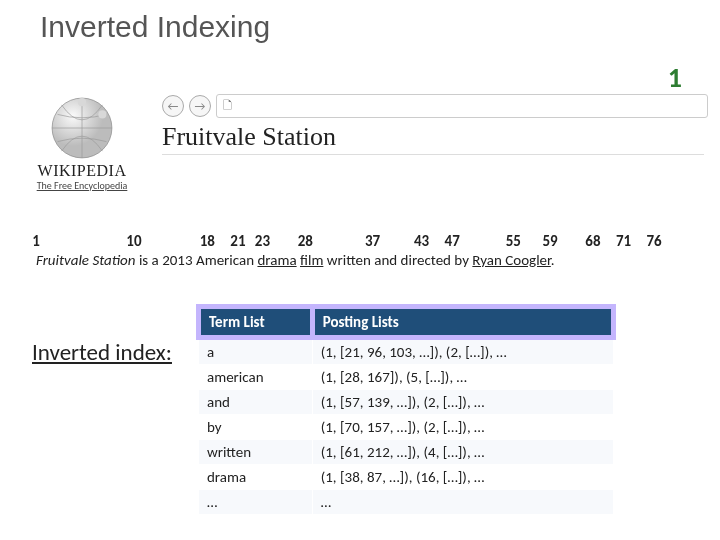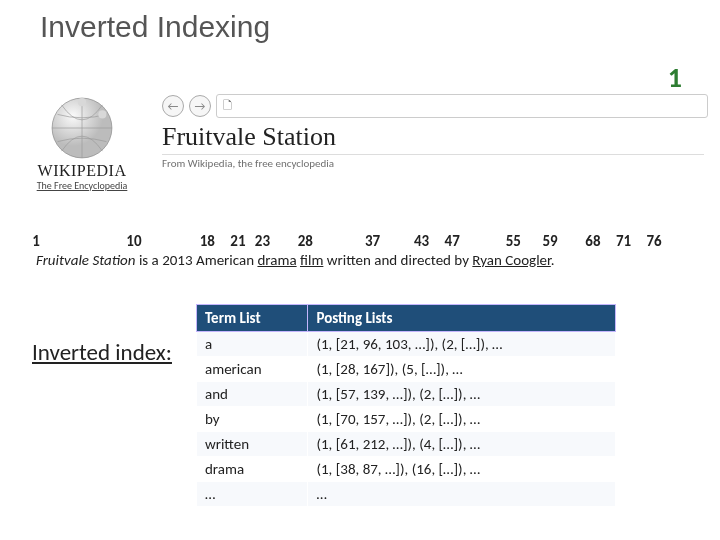--- a/index.html
+++ b/index.html
@@ -22,21 +22,21 @@
   .offsets-block { position: absolute; top: 232px; left: 36px; right: 26px; height: 38px; }
   .offset-line { position: relative; height: 18px; width: 612px; }
   .off { position: absolute; bottom: 0; font-size: 15px; font-weight: 600; transform: translateX(-50%); }
   .sentence-line { font-size: 15px; margin-top: 1px; white-space: nowrap; color: #222; }
   .sentence-line .i { font-style: italic; }
   .sentence-line a { text-decoration: underline; color: #222; }
 
   .bottom-area { position: absolute; top: 304px; left: 32px; right: 24px; display: flex; gap: 24px; }
   .ii-label { font-size: 23px; text-decoration: underline; margin-top: 34px; white-space: nowrap; }
   .ii-table { border-collapse: collapse; width: 420px; font-size: 15px; }
-  .ii-table th { background: #1f4e79; color: #fff; text-align: left; font-weight: 700; padding: 4px 8px; border: 1px solid #c4b5fd; }
+  .ii-table th { background: #1f4e79; color: #fff; text-align: left; font-weight: 700; padding: 4px 8px; border: 5px solid #c4b5fd; }
   .ii-table td { padding: 3px 8px; border: 1px solid #fff; border-top: 1px solid #eee; }
   .ii-table tr:nth-child(odd) td { background: #f7f9fc; }
 </style>
 </head>
 <body>
 <div class="slide">
 
 <div class="title">Inverted Indexing</div>
 <div class="page-number">1</div>
 
@@ -61,21 +61,20 @@
   </div>
   <div class="wiki-right">
     <div class="url-bar">
       <div class="nav-btn">←</div>
       <div class="nav-btn">→</div>
       <div class="url-input">
         <span>🗋</span>
       </div>
     </div>
     <div class="article-title">Fruitvale Station</div>
-    <div class="from-wp">From Wikipedia, the free encyclopedia</div>
   </div>
 </div>
 
 <div class="offsets-block">
   <div class="offset-line" id="offset-line">
         <span class="off" style="left: 0%;">1</span>
         <span class="off" style="left: 16%;">10</span>
         <span class="off" style="left: 28%; text-align: center;">18</span>
         <span class="off" style="left: 33%;">21</span>
         <span class="off" style="left: 37%;">23</span>

